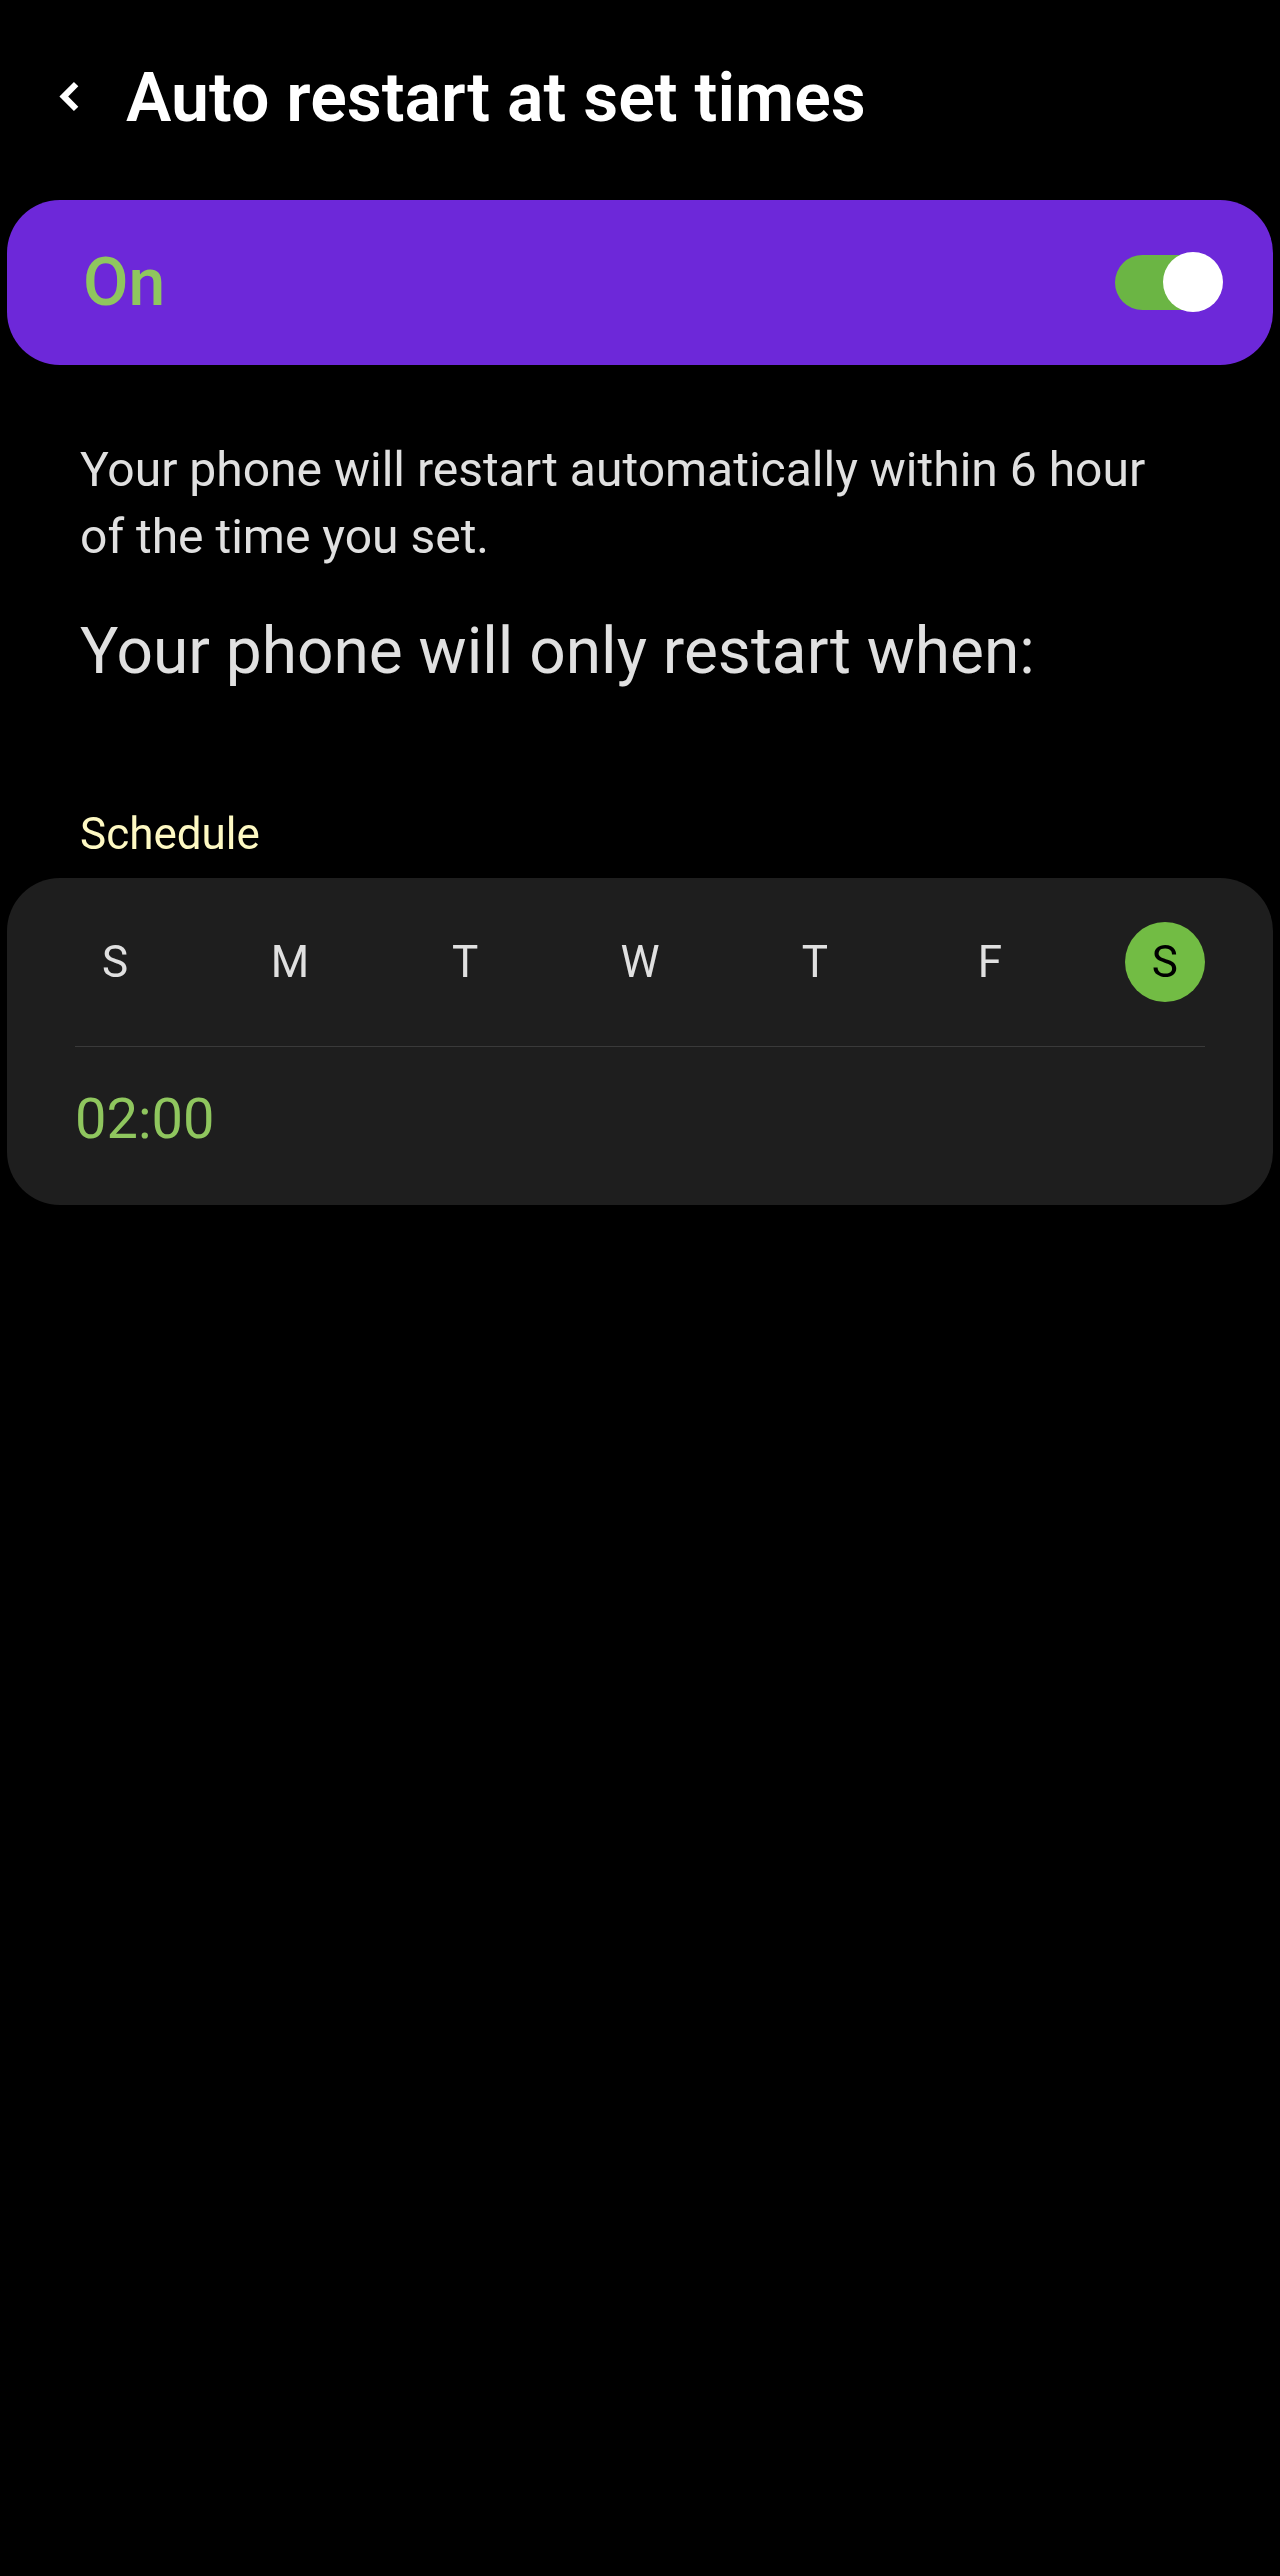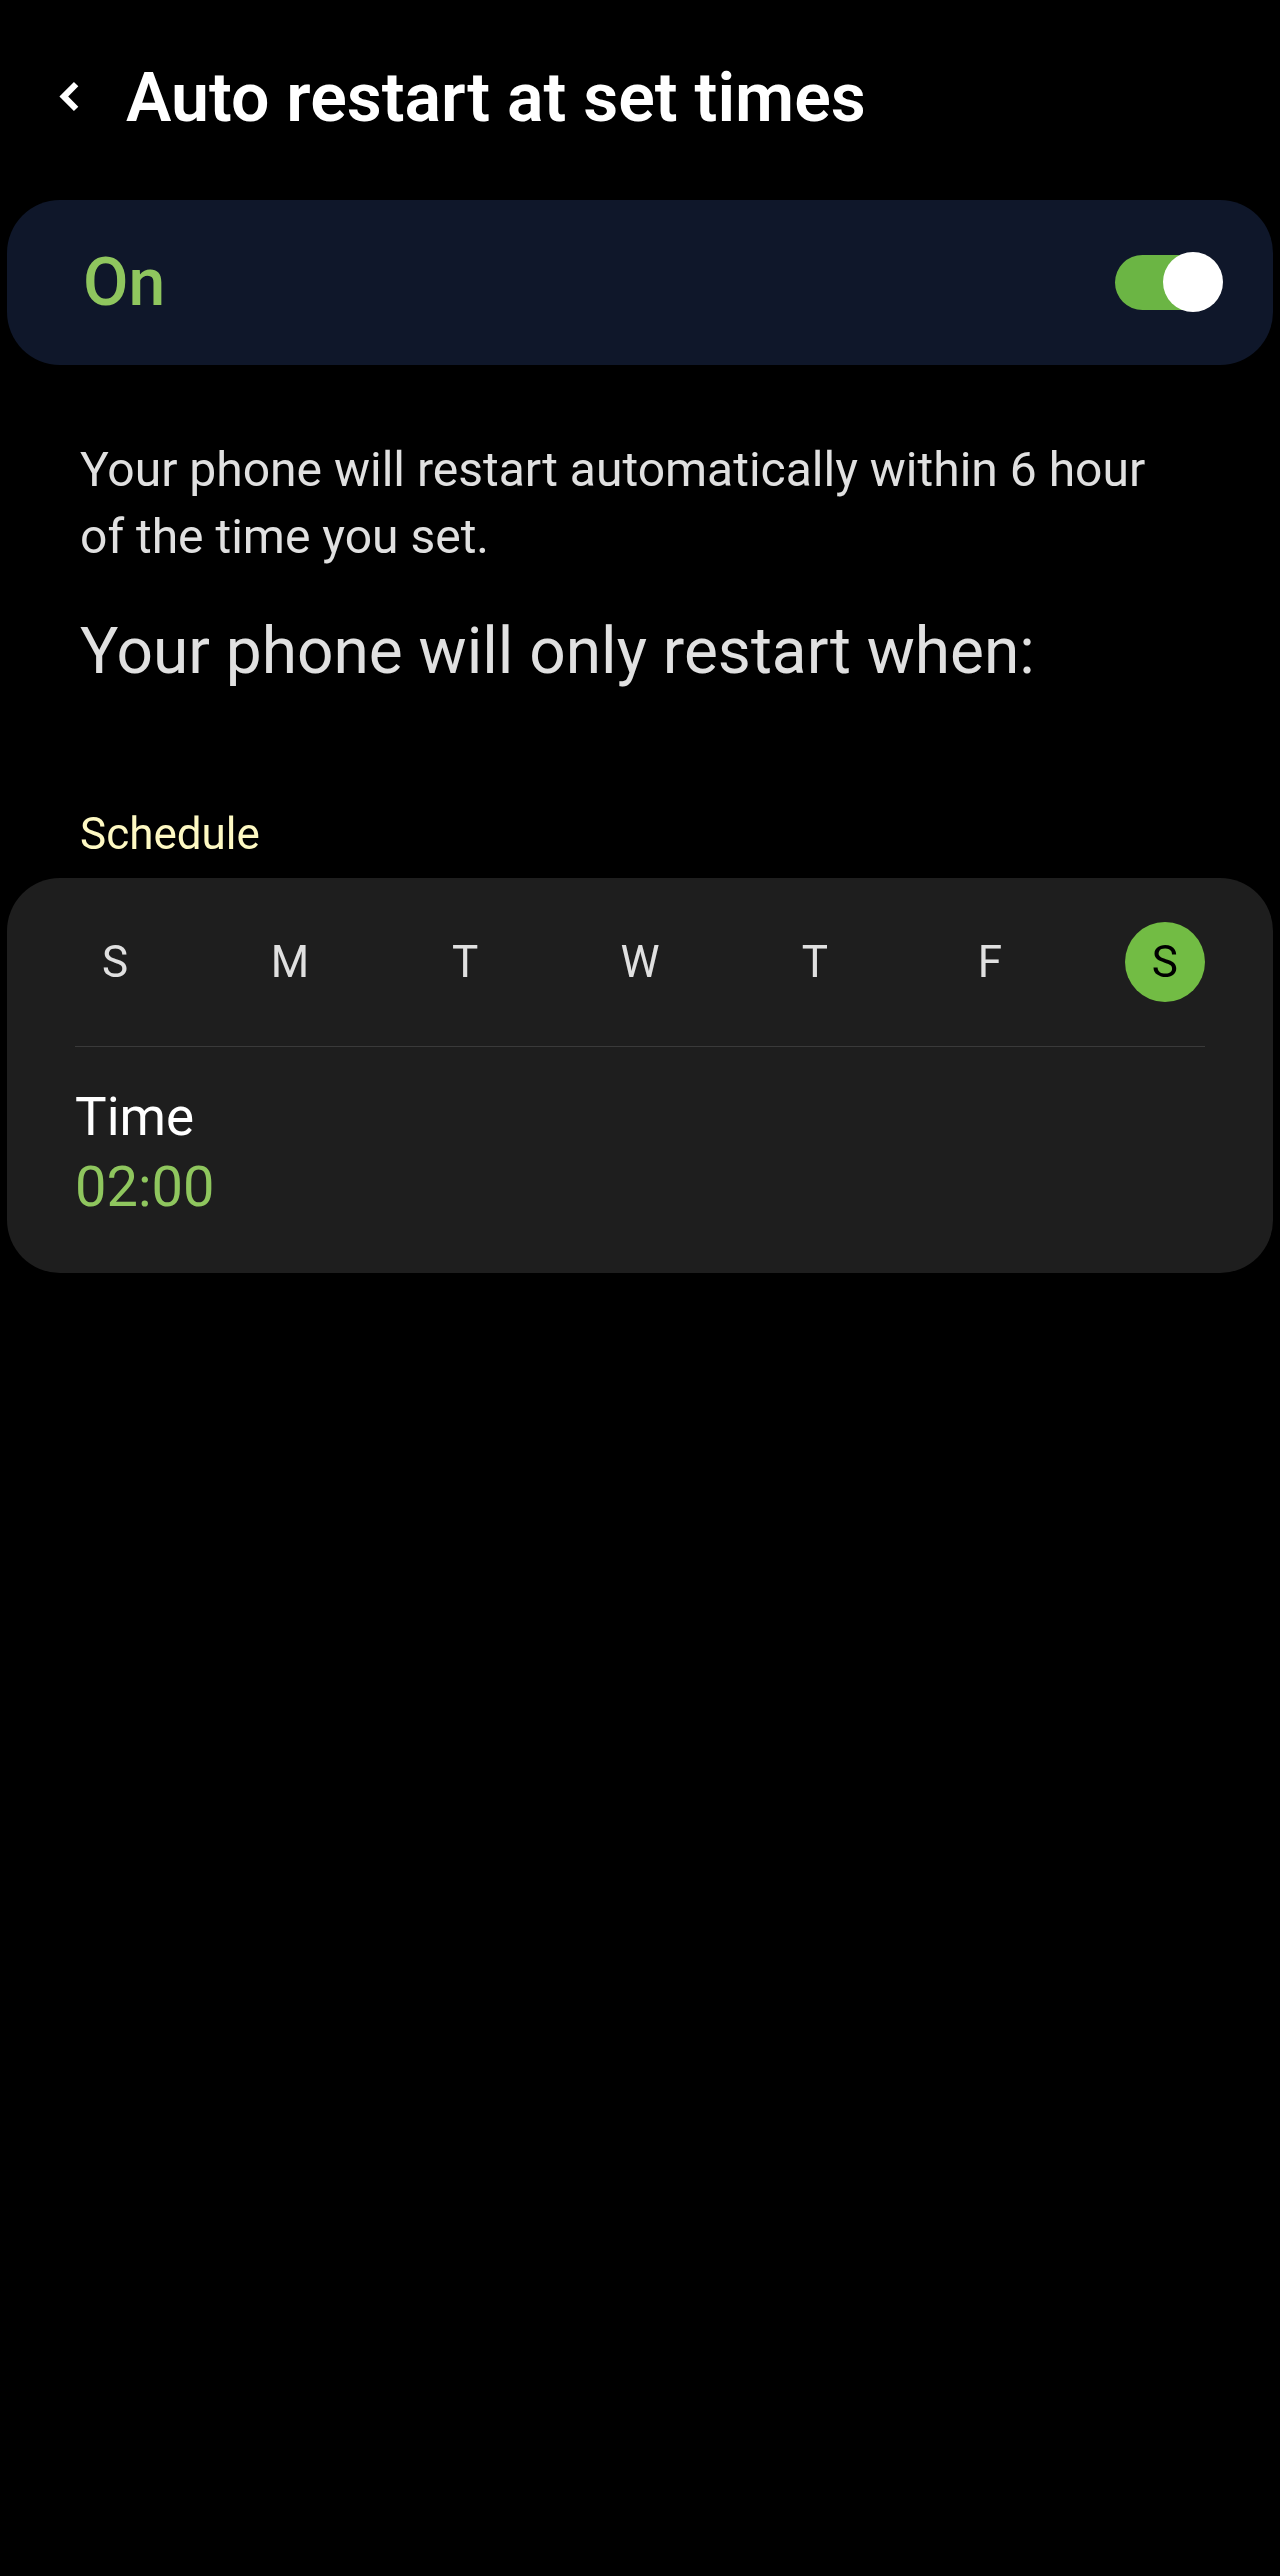--- a/index.html
+++ b/index.html
@@ -23,21 +23,21 @@
       stroke: #fff;
       stroke-width: 4;
       fill: none;
     }
     .page-title {
       font-size: 68px;
       font-weight: 600;
       color: #fff;
     }
     .toggle-card {
-      background: #0f172a;
+      background: #6d28d9;
       border-radius: 53px;
       margin: 18px 7.1px 0 7.1px;
       padding: 44px 53px 44px 76px;
       display: flex;
       align-items: center;
       justify-content: space-between;
     }
     .toggle-label {
       font-size: 66px;
       font-weight: 500;
@@ -169,17 +169,16 @@
   <div class="days-row">
     <div class="day">S</div>
     <div class="day">M</div>
     <div class="day">T</div>
     <div class="day">W</div>
     <div class="day">T</div>
     <div class="day">F</div>
     <div class="day selected">S</div>
   </div>
   <div class="time-row">
-    <div class="time-label">Time</div>
     <div class="time-value">02:00</div>
   </div>
 </div>
 
 
 </body></html>

